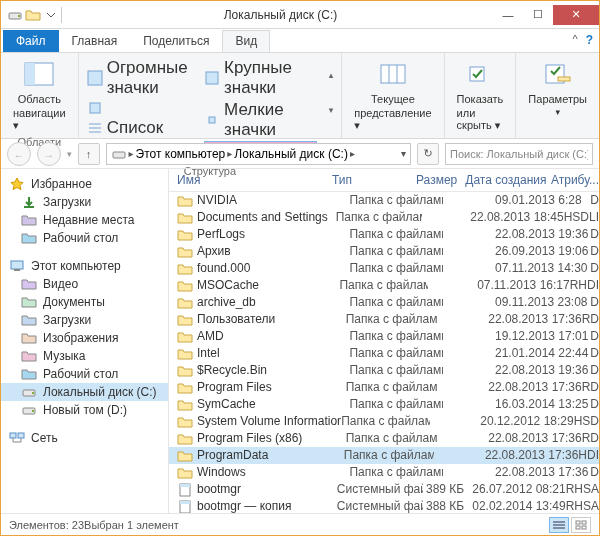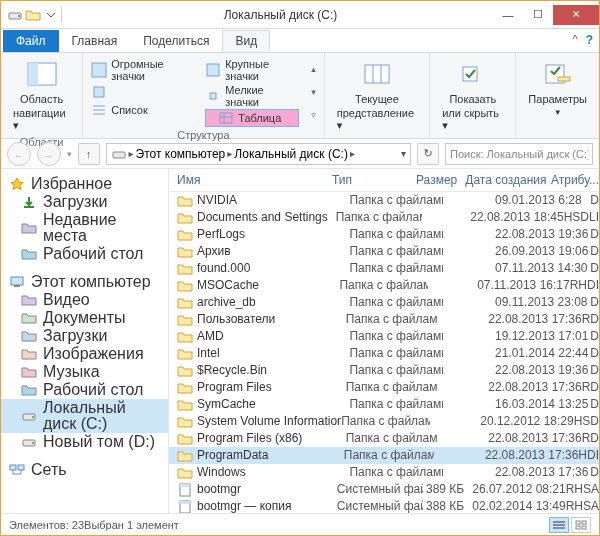--- a/index.html
+++ b/index.html
@@ -15,33 +15,33 @@
 .tabs { height: 24px; display: flex; align-items: flex-end; background: #fff; border-bottom: 1px solid #d9d9d9; padding-left: 2px; position: relative; }
 .tab { font-size: 12px; padding: 3px 12px 3px 12px; color: #444; border: 1px solid transparent; }
 .tab.file { background: #1979ca; color: #fff; border-radius: 0; }
 .tab.active { background: #f5f6f7; border: 1px solid #d9d9d9; border-bottom: 1px solid #f5f6f7; margin-top: 17px; }
 .tabs .help { position:absolute; right:6px; top:4px; display:flex; gap:8px; }
 .ribbon { background: #f5f6f7; border-bottom: 1px solid #d9d9d9; display: flex; height: 86px; }
 .rgroup { border-right: 1px solid #e1e1e1; padding: 4px 8px 2px 8px; display: flex; flex-direction: column; align-items: center; font-size: 11px; color: #666; }
 .rgroup .label { font-size: 11px; color: #6a6a6a; margin-top: auto; padding:2px 0; }
 .rbig { display:flex; flex-direction:column; align-items:center; gap:2px; padding:2px 4px; font-size:11px; color:#333; }
 .rbig .ico { width:32px; height:32px; display:flex; align-items:center; justify-content:center; }
-.rrow { display:flex; align-items:center; gap:4px; font-size:11px; color:#333; padding:1px 0; }
+.rrow { display:flex; align-items:center; gap:4px; font-size:17px; color:#333; padding:1px 0; }
 .rrow .ico { width:16px; height:16px; display:flex; align-items:center; justify-content:center; }
 .rcol { display:flex; flex-direction:column; justify-content:flex-start; }
 .selected-mode { background:#f9a8d4; border:1px solid #7ab6e8; padding:0 12px; }
 .addrrow { height: 30px; display: flex; align-items: center; gap: 6px; padding: 3px 6px; border-bottom: 1px solid #e5e5e5; }
 .navbtn { width: 22px; height: 22px; border: 1px solid #ccc; border-radius: 2px; display: flex; align-items: center; justify-content: center; font-size: 11px; color: #555; background:#f7f7f7; }
 .navbtn.round { border-radius: 50%; width:24px; height:24px; }
 .navbtn.disabled { color:#b8b8b8; }
 .addressbar { flex: 1; height: 22px; border: 1px solid #c7c7c7; display: flex; align-items: center; font-size: 12px; padding: 0 4px; gap: 2px; background:#fff; }
 .addressbar .crumb { display:flex; align-items:center; gap:2px; }
 .searchbox { width: 148px; height: 22px; border: 1px solid #c7c7c7; font-size: 11px; color: #888; padding: 0 4px; display:flex; align-items:center; background:#fff; }
 .body { flex: 1; display: flex; overflow: hidden; }
-.sidebar { width: 168px; border-right: 1px solid #e5e5e5; padding: 6px 0; overflow: hidden; font-size: 16px; }
+.sidebar { width: 168px; border-right: 1px solid #e5e5e5; padding: 6px 0; overflow: hidden; font-size: 12px; }
 .sb-group { margin-bottom: 10px; }
 .sb-item { display: flex; align-items: center; gap: 6px; padding: 1px 6px 1px 20px; color: #333; line-height:16px; }
 .sb-item.head { padding-left: 8px; font-weight: normal; }
 .sb-item.selected { background: #cde6f7; }
 .sb-ico { width: 16px; height: 16px; display:flex; align-items:center; justify-content:center; flex-shrink:0; }
 .content { flex: 1; overflow: hidden; display:flex; flex-direction:column; }
 .colheaders { display: flex; font-size: 12px; color: #4a6b9a; border-bottom: 1px solid #e8e8e8; padding: 4px 0 4px 8px; }
 .col-name { width: 188px; }
 .col-type { width: 102px; }
 .col-size { width: 56px; text-align:right; padding-right:8px; }

